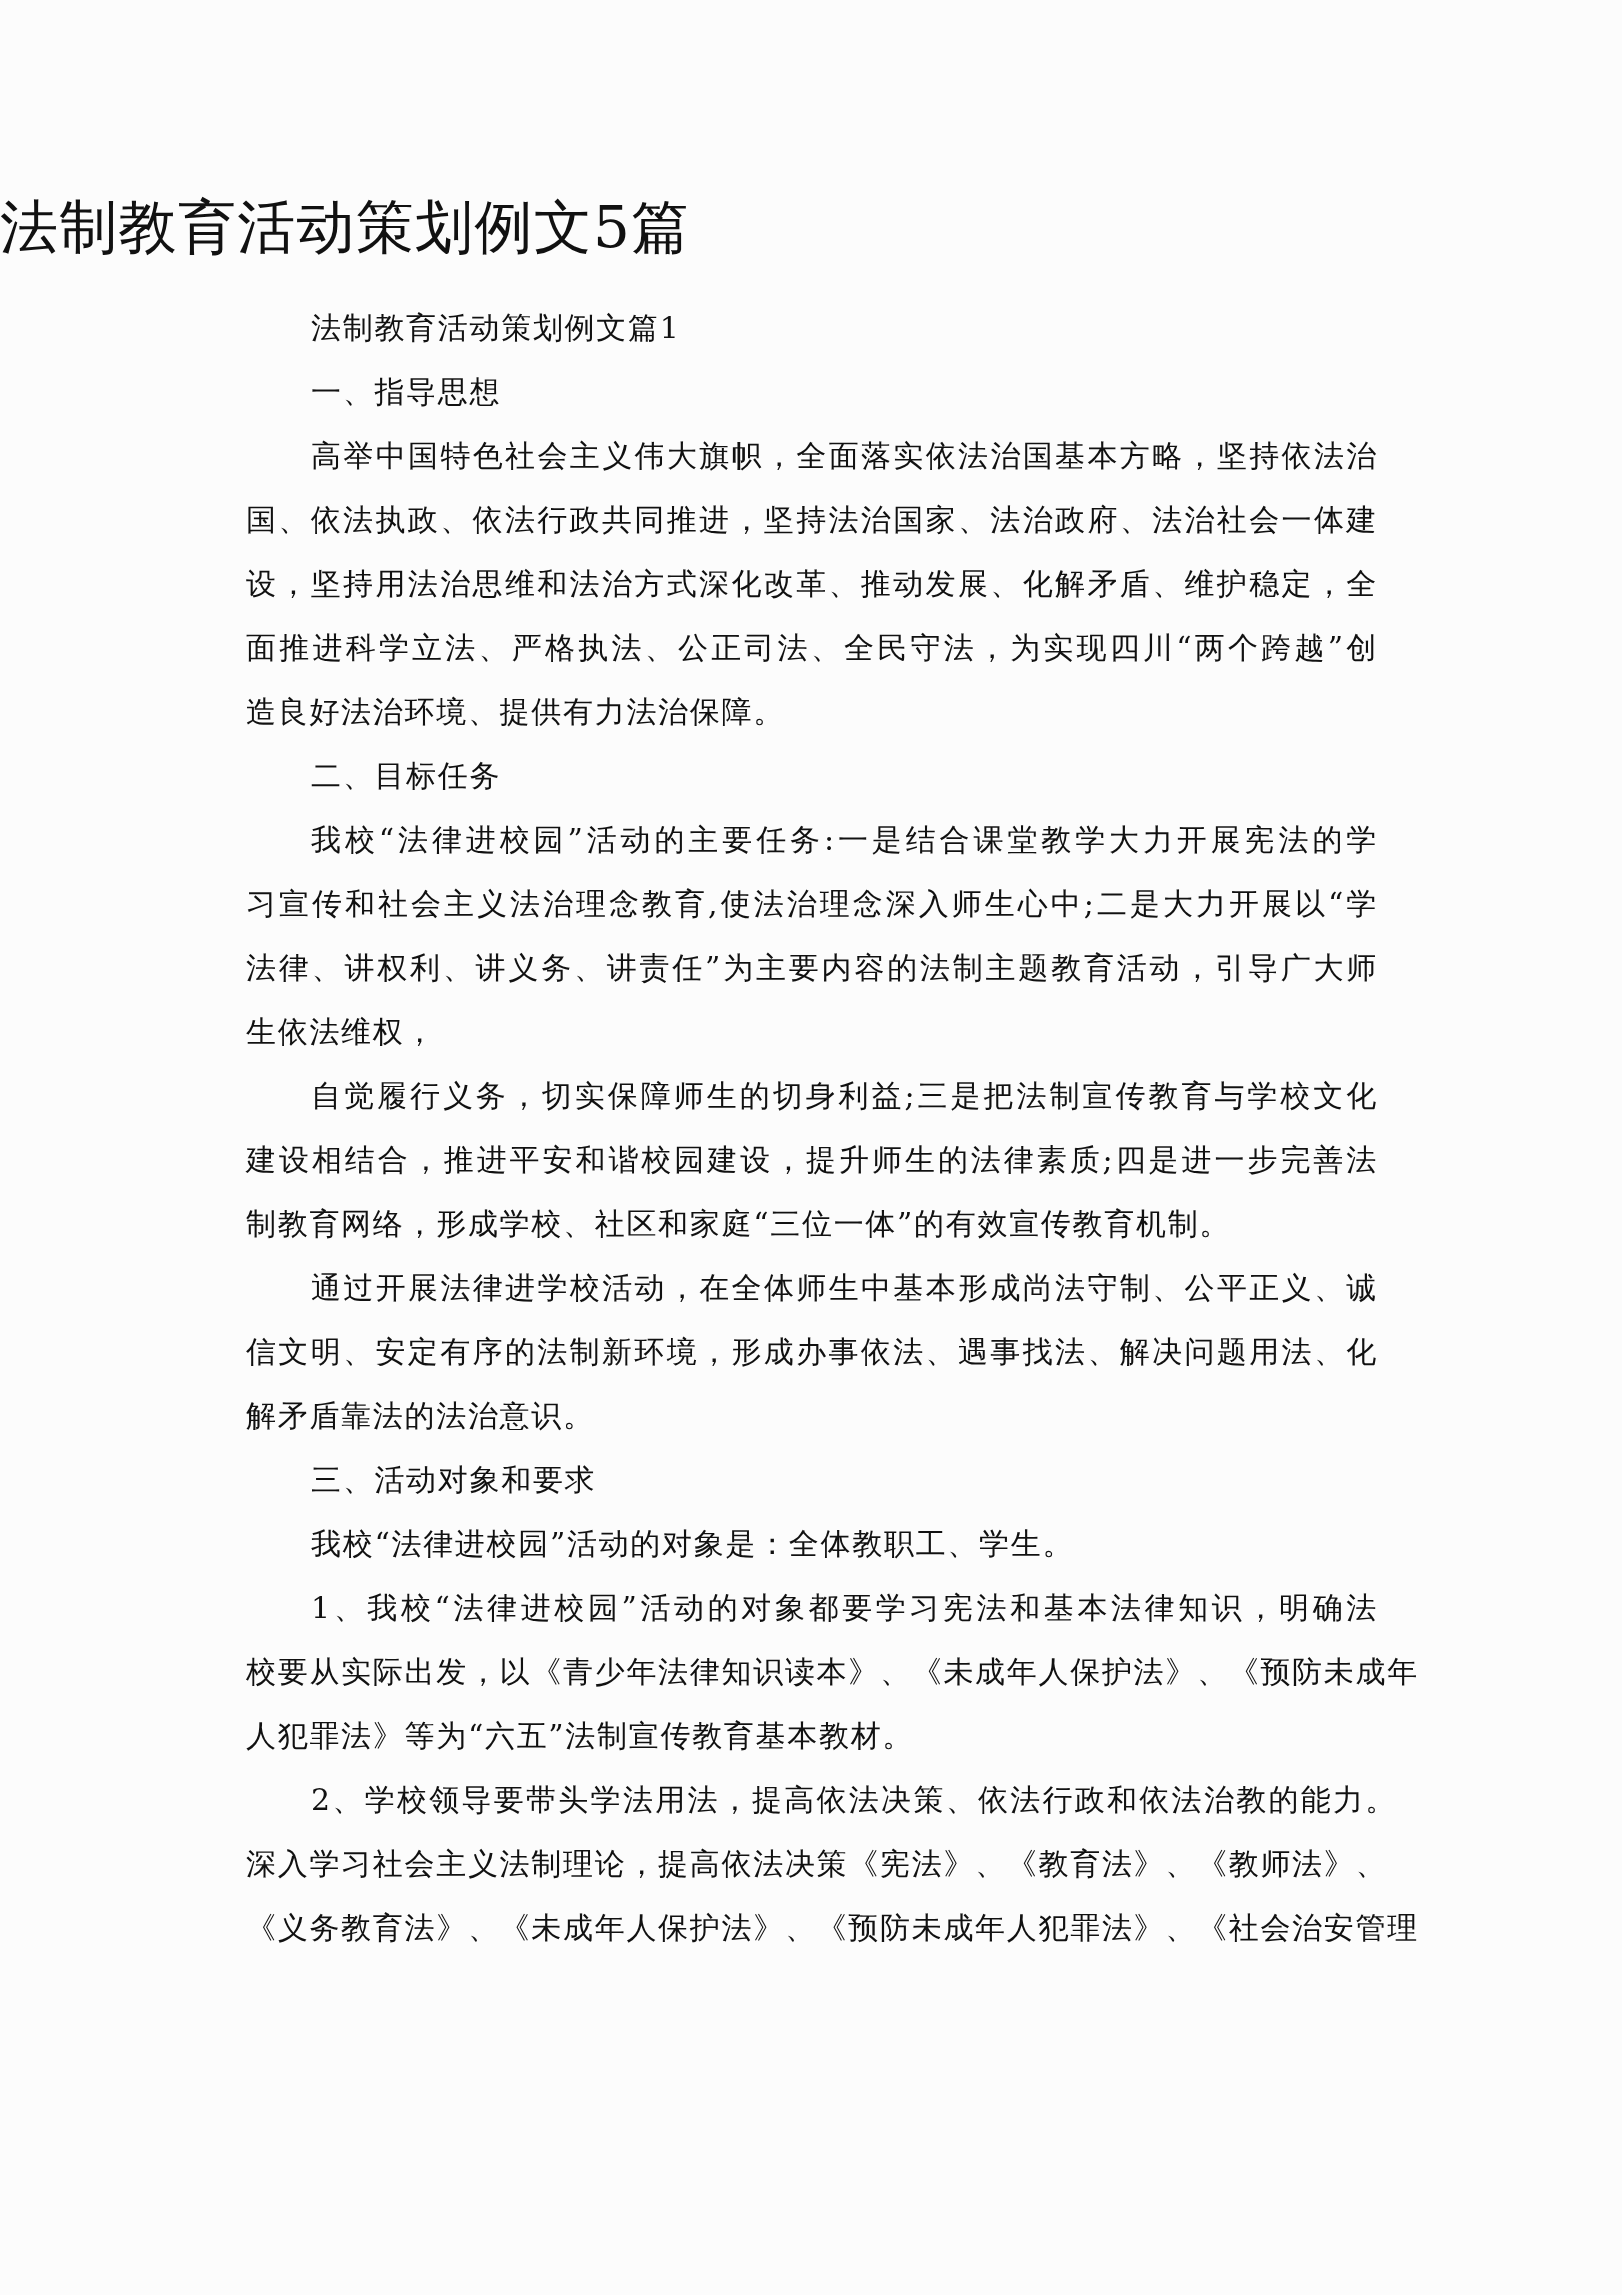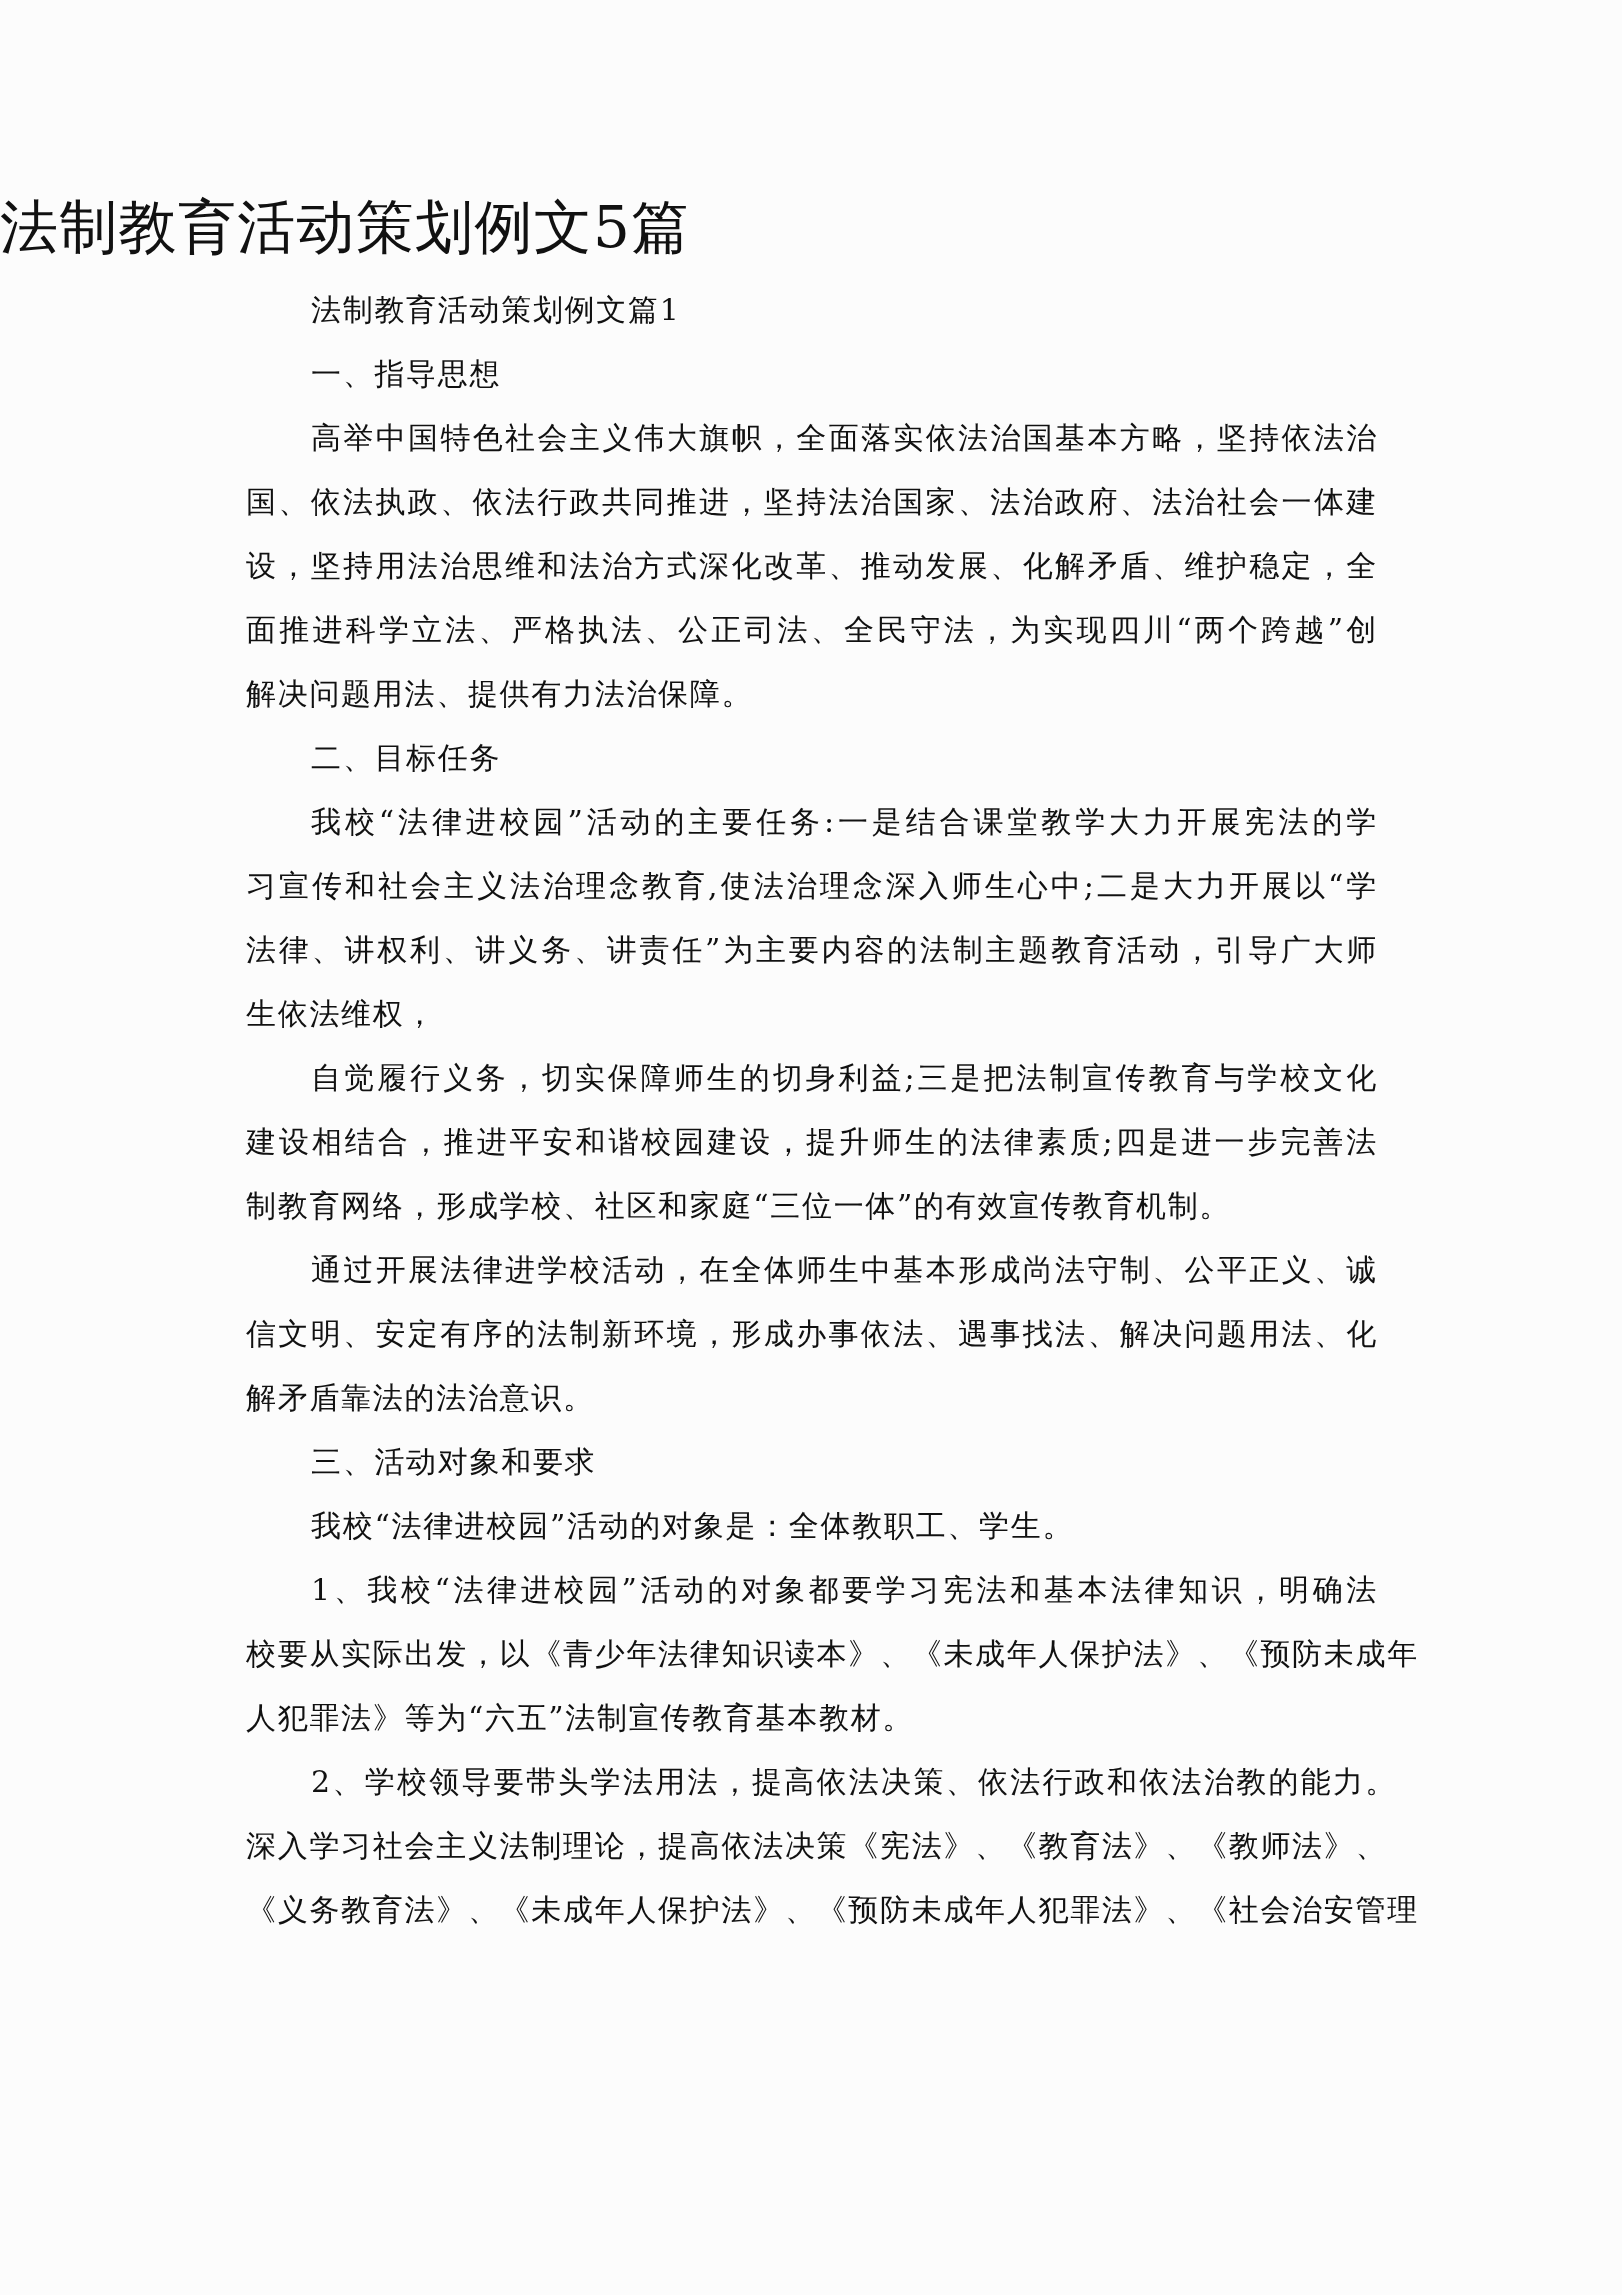--- a/index.html
+++ b/index.html
@@ -28,21 +28,21 @@
       left: 0;
       width: 1623px;
       text-align: left;
       font-size: 58px;
       line-height: 79px;
       letter-spacing: 1.3px;
       white-space: nowrap;
     }
     .body {
       position: absolute;
-      top: 278px;
+      top: 296px;
       left: 246px;
       width: 1152px;
     }
     .line {
       height: 64px;
       line-height: 64px;
       font-size: 30px;
       white-space: nowrap;
       letter-spacing: 1.7px;
     }
@@ -64,21 +64,21 @@
 <div class="page">
   <div class="title">法制教育活动策划例文5篇</div>
 
   <div class="body">
     <div class="line indent">法制教育活动策划例文篇1</div>
     <div class="line indent">一、指导思想</div>
     <div class="line indent justify">高举中国特色社会主义伟大旗帜，全面落实依法治国基本方略，坚持依法治</div>
     <div class="line justify">国、依法执政、依法行政共同推进，坚持法治国家、法治政府、法治社会一体建</div>
     <div class="line justify">设，坚持用法治思维和法治方式深化改革、推动发展、化解矛盾、维护稳定，全</div>
     <div class="line justify">面推进科学立法、严格执法、公正司法、全民守法，为实现四川“两个跨越”创</div>
-    <div class="line">解决问题用法、提供有力法治保障。</div>
+    <div class="line">造良好法治环境、提供有力法治保障。</div>
     <div class="line indent">二、目标任务</div>
     <div class="line indent justify">我校“法律进校园”活动的主要任务:一是结合课堂教学大力开展宪法的学</div>
     <div class="line justify">习宣传和社会主义法治理念教育,使法治理念深入师生心中;二是大力开展以“学</div>
     <div class="line justify">法律、讲权利、讲义务、讲责任”为主要内容的法制主题教育活动，引导广大师</div>
     <div class="line">生依法维权，</div>
     <div class="line indent justify">自觉履行义务，切实保障师生的切身利益;三是把法制宣传教育与学校文化</div>
     <div class="line justify">建设相结合，推进平安和谐校园建设，提升师生的法律素质;四是进一步完善法</div>
     <div class="line">制教育网络，形成学校、社区和家庭“三位一体”的有效宣传教育机制。</div>
     <div class="line indent justify">通过开展法律进学校活动，在全体师生中基本形成尚法守制、公平正义、诚</div>
     <div class="line justify">信文明、安定有序的法制新环境，形成办事依法、遇事找法、解决问题用法、化</div>

